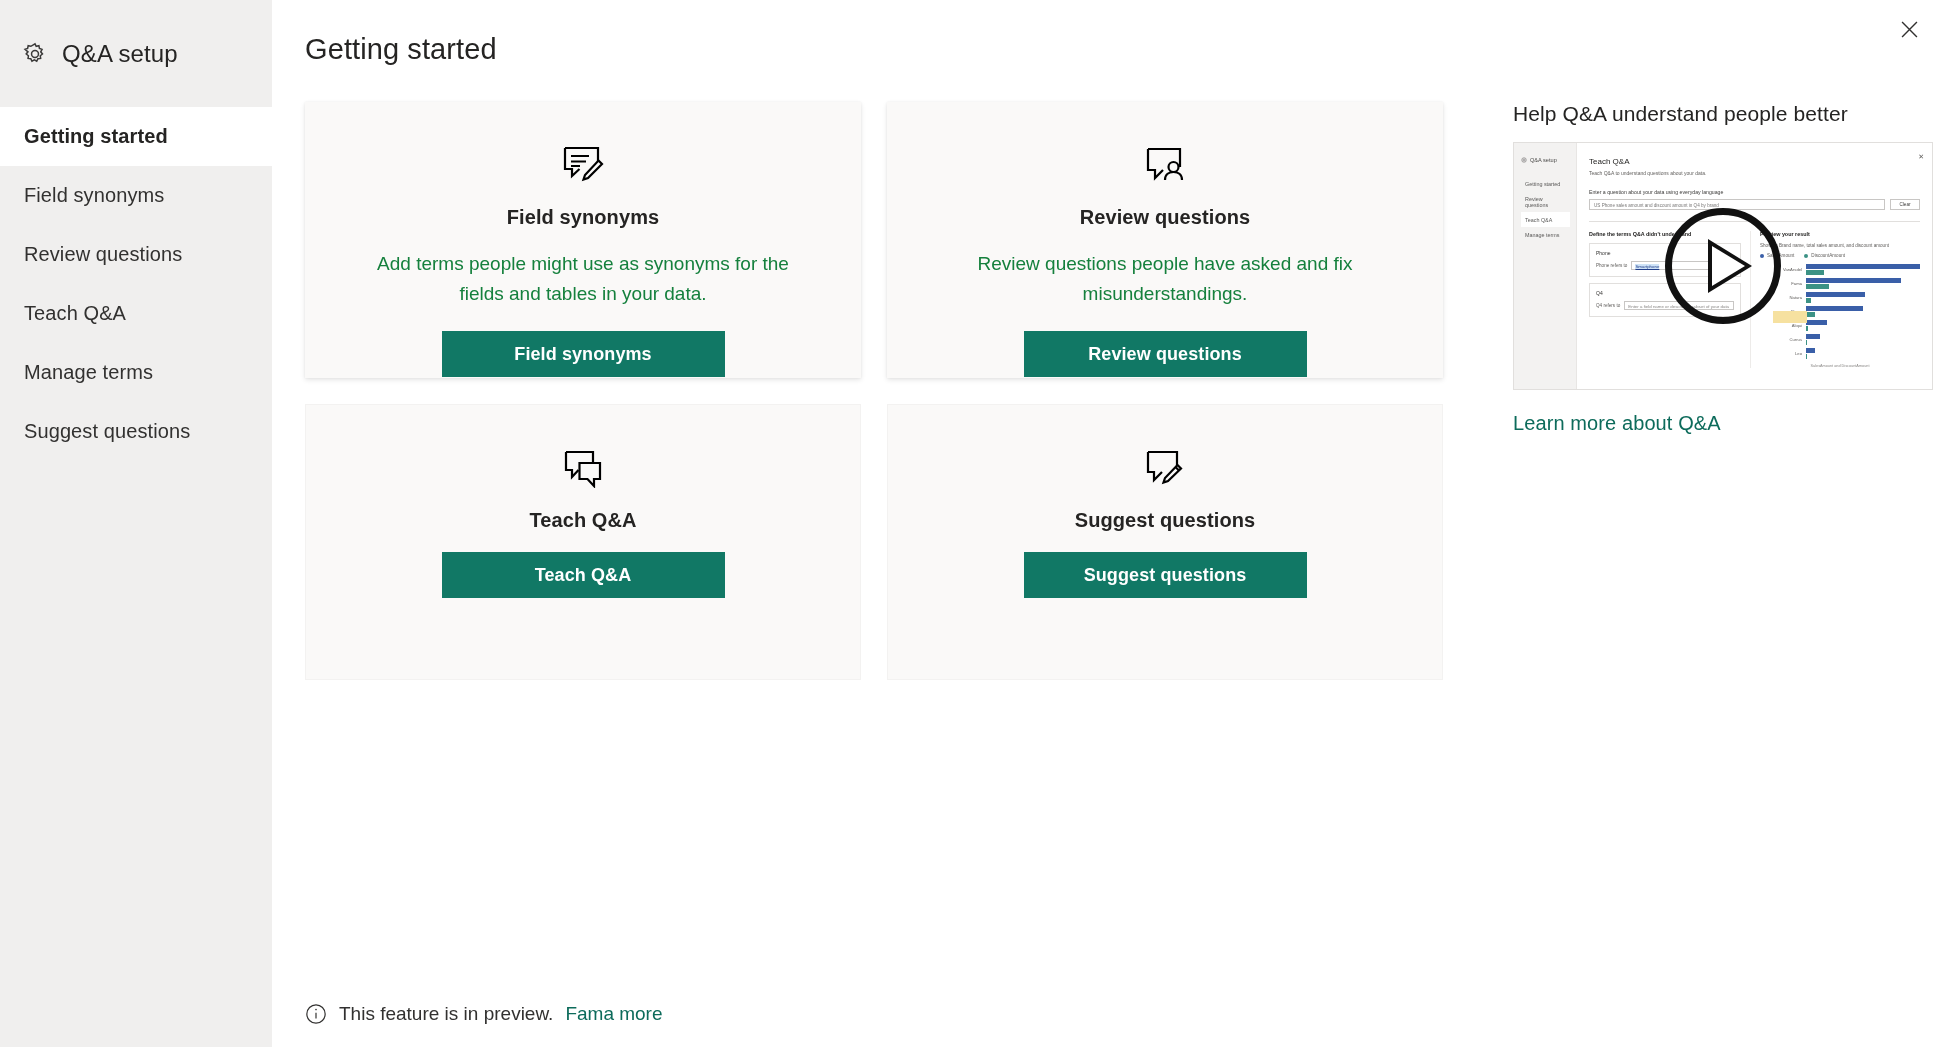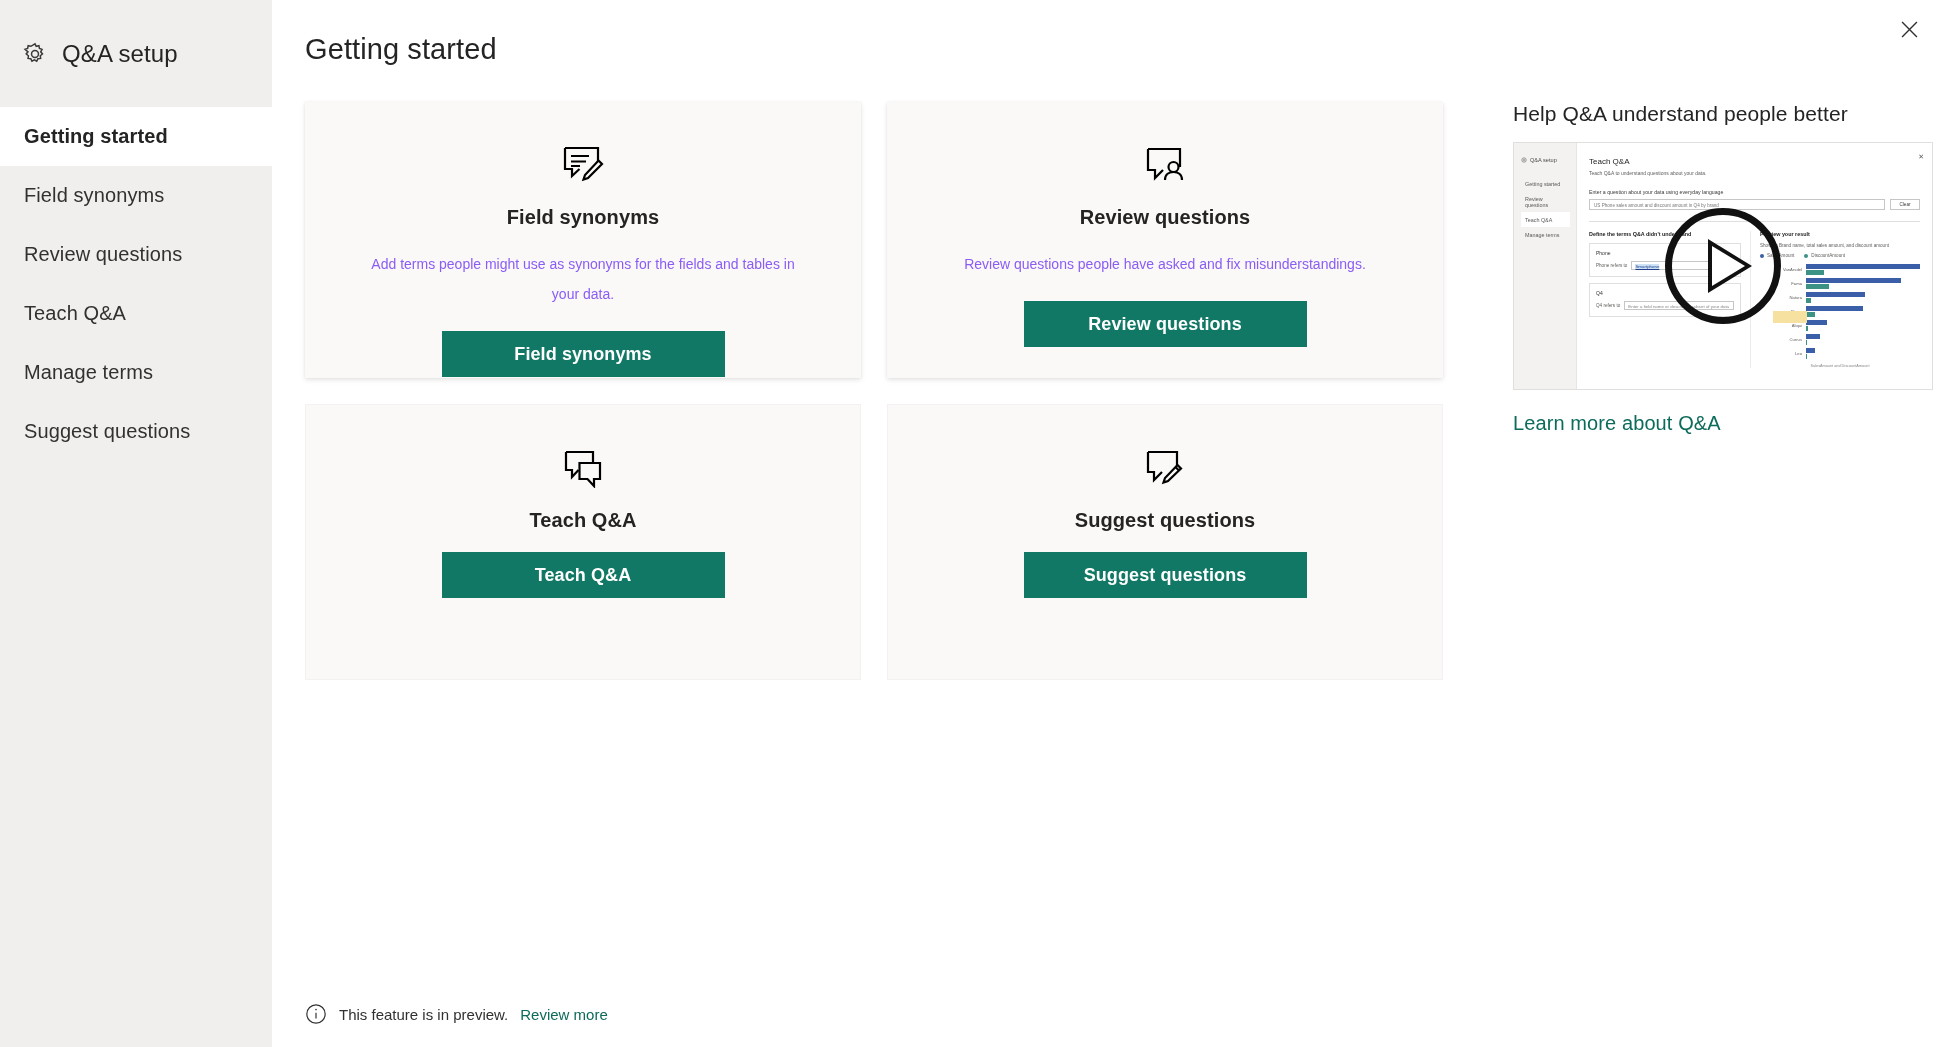--- a/index.html
+++ b/index.html
@@ -99,21 +99,21 @@
     display: flex; align-items: center; justify-content: center;
     color: #000000;
     margin-bottom: 12px;
   }
   .card-icon svg { display: block; }
   .card-title {
     font-size: 20px; font-weight: 700; color: #252423;
     margin-bottom: 20px; letter-spacing: .1px;
   }
   .card-desc {
-    font-size: 14px; color: #8b5cf6; line-height: 30px;
+    font-size: 19px; color: #15803d; line-height: 30px;
     text-align: center; width: 430px;
     margin-bottom: 22px;
   }
   .card-btn {
     width: 283px; height: 46px;
     background: #117865;
     color: #ffffff;
     border: none;
     font-family: "Liberation Sans", sans-serif;
     font-size: 18px; font-weight: 700;
@@ -224,21 +224,21 @@
     font-size: 20px; color: #0d6b5b;
     text-decoration: none; cursor: pointer;
     letter-spacing: .1px;
   }
 
   
   .footer {
     position: absolute;
     left: 33px; bottom: 22px;
     display: flex; align-items: center; gap: 12px;
-    font-size: 15px; color: #323130;
+    font-size: 19px; color: #323130;
   }
   .info-icon { width: 22px; height: 22px; color: #323130; display: block; }
   .footer a { color: #0d6b5b; text-decoration: none; cursor: pointer; }
 </style>
 </head>
 <body>
 
 <div class="app">
 
   <div class="sidebar">
@@ -474,17 +474,17 @@
 
     <div class="footer">
       <span>
         <svg class="info-icon" viewBox="0 0 24 24" fill="none" stroke="currentColor" stroke-width="1.3">
           <circle cx="12" cy="12" r="10"></circle>
           <path d="M12 10.5 V17"></path>
           <circle cx="12" cy="7.2" r="0.9" fill="currentColor" stroke="none"></circle>
         </svg>
       </span>
       <span>This feature is in preview.</span>
-      <a>Review more</a>
+      <a>Fama more</a>
     </div>
 
   </div>
 </div>
 
 </body></html>

